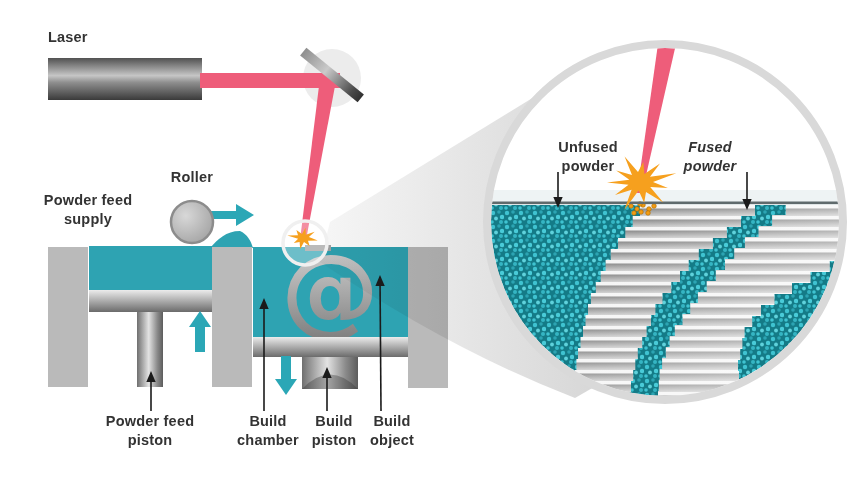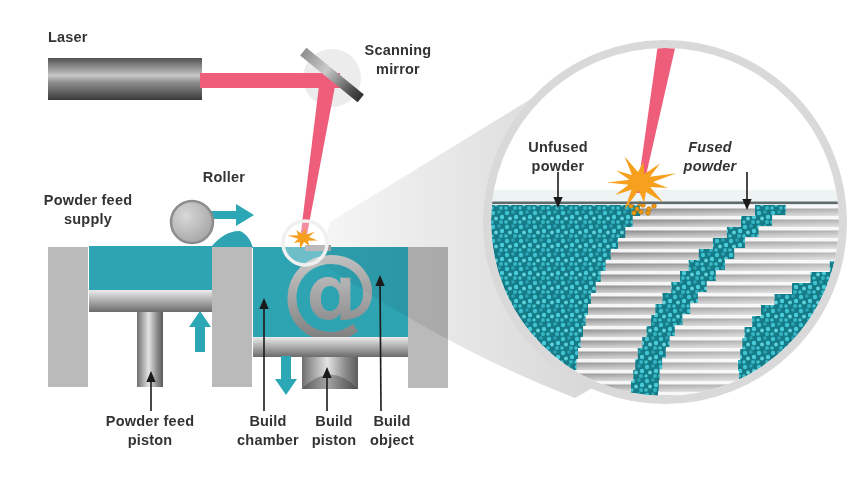--- a/index.html
+++ b/index.html
@@ -149,31 +149,29 @@
     <line x1="151" y1="411" x2="151" y2="373" marker-end="url(#ah)"></line>
     <line x1="264" y1="411" x2="264" y2="300" marker-end="url(#ah)"></line>
     <line x1="327" y1="411" x2="327" y2="369" marker-end="url(#ah)"></line>
     <line x1="381" y1="411" x2="380" y2="277" marker-end="url(#ah)"></line>
     <line x1="558" y1="172" x2="558" y2="206" marker-end="url(#ah)"></line>
     <line x1="747" y1="172" x2="747" y2="208" marker-end="url(#ah)"></line>
   </g>
 </svg>
 
 <div class="lbl left" style="left:48px;top:28px;">Laser</div>
-<div class="lbl ctr" style="left:398px;top:41px;">Scanning
-mirror</div>
-<div class="lbl ctr" style="left:192px;top:168px;margin-left:32px;">Roller</div>
+<div class="lbl ctr" style="left:192px;top:168px;">Roller</div>
 <div class="lbl ctr" style="left:88px;top:191px;">Powder feed
 supply</div>
 <div class="lbl ctr" style="left:150px;top:412px;">Powder feed
 piston</div>
 <div class="lbl ctr" style="left:268px;top:412px;">Build
 chamber</div>
 <div class="lbl ctr" style="left:334px;top:412px;">Build
 piston</div>
 <div class="lbl ctr" style="left:392px;top:412px;">Build
 object</div>
-<div class="lbl ctr" style="left:558px;top:138px;">Unfused
+<div class="lbl ctr" style="left:588px;top:138px;">Unfused
 powder</div>
 <div class="lbl ctr" style="left:710px;top:138px;font-style:italic;">Fused
 powder</div>
 
 </div>
 
 </body></html>

